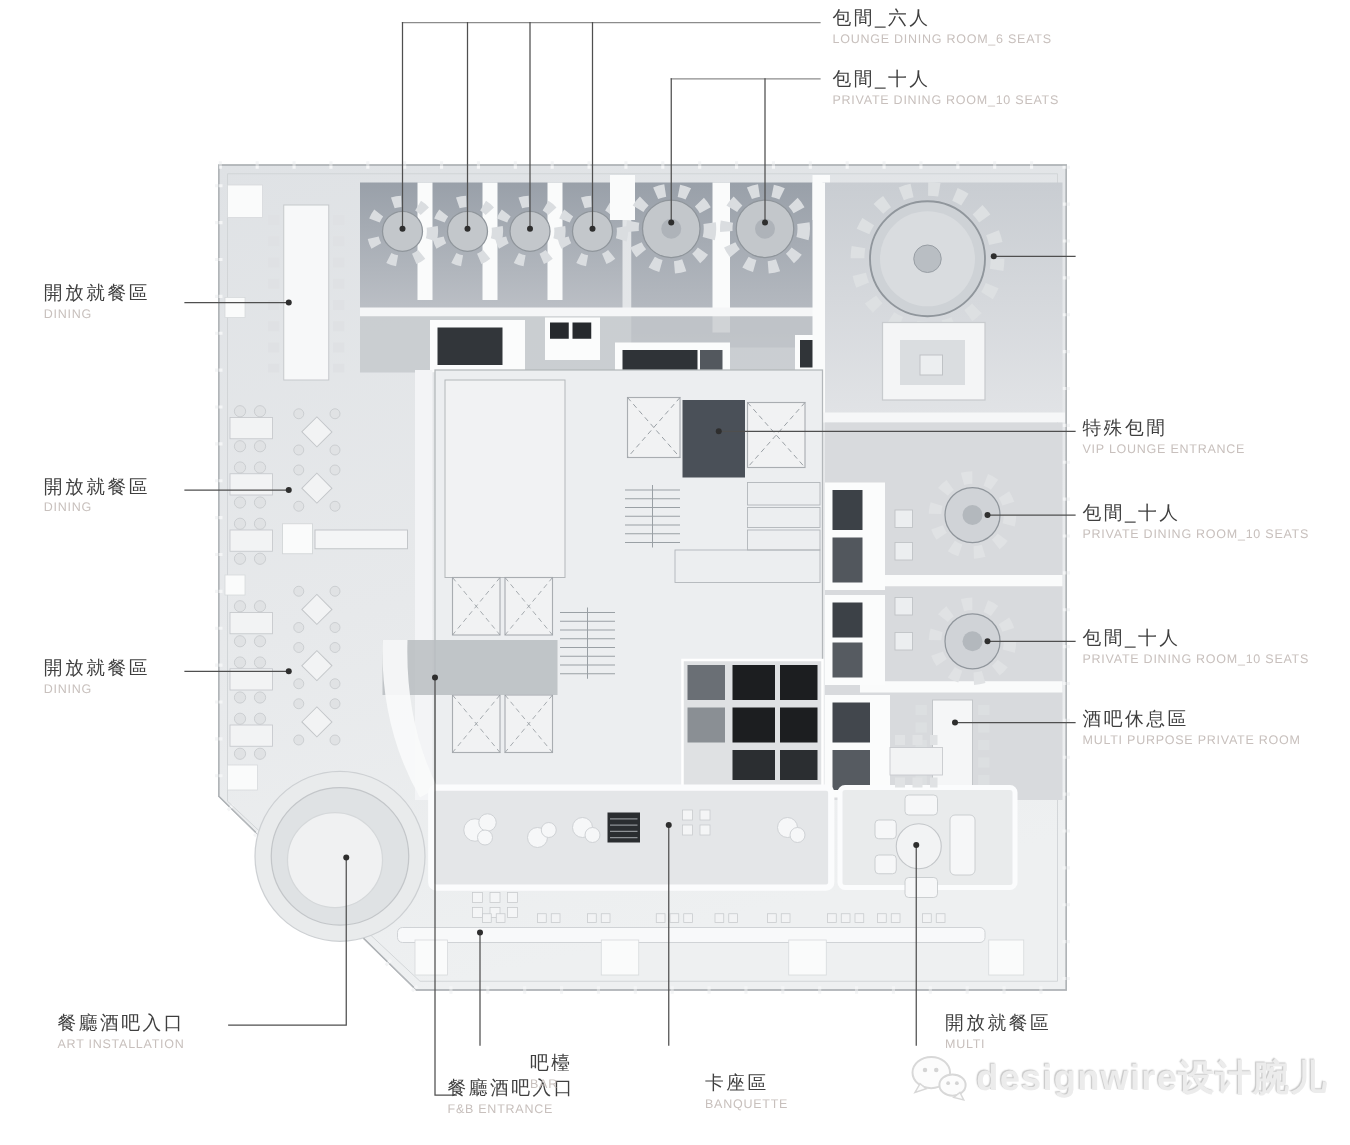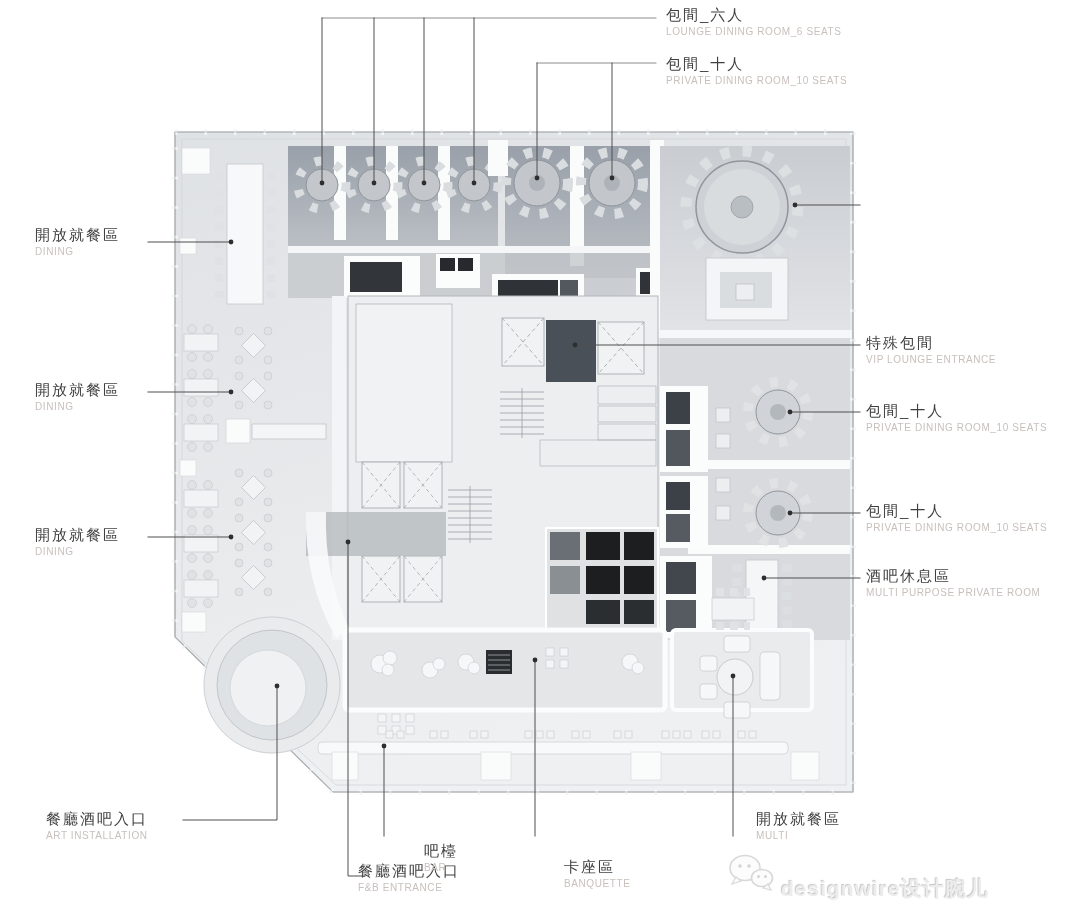--- a/index.html
+++ b/index.html
@@ -3,22 +3,22 @@
 <meta charset="utf-8">
 <style>
   html,body{margin:0;padding:0;background:#ffffff;}
   .stage{position:relative;width:1080px;height:916px;background:#ffffff;overflow:hidden;
          font-family:Liberation Sans, sans-serif;}
   .plan-svg{position:absolute;left:0;top:0;width:1080px;height:916px;}
   .callout{position:absolute;white-space:nowrap;}
   .callout .zh{font-size:15px;color:#3f3f3f;letter-spacing:2px;font-weight:500;line-height:17px;}
   .callout .en{font-size:10px;color:#c8c0bd;letter-spacing:.6px;margin-top:3px;line-height:12px;}
   .watermark{position:absolute;left:728px;top:843px;display:flex;align-items:center;gap:7px;}
-  .watermark .wm-text{font-size:21px;font-weight:600;letter-spacing:1px;color:#ececec;
-      text-shadow:-1px -1px 1px #c6c6c6, 1.5px 1.5px 1px #ffffff;margin-top:32px;}
+  .watermark .wm-text{font-size:29px;font-weight:600;letter-spacing:1px;color:#ececec;
+      text-shadow:-1px -1px 1px #c6c6c6, 1.5px 1.5px 1px #ffffff;}
 </style>
 </head>
 <body>
 
 <div class="stage">
 
   <svg class="plan-svg" viewBox="0 0 1080 916" xmlns="http://www.w3.org/2000/svg">
     <defs>
       <linearGradient id="gFloor" x1="0" y1="0" x2="0.25" y2="1">
         <stop offset="0" stop-color="#dfe2e5"></stop>

